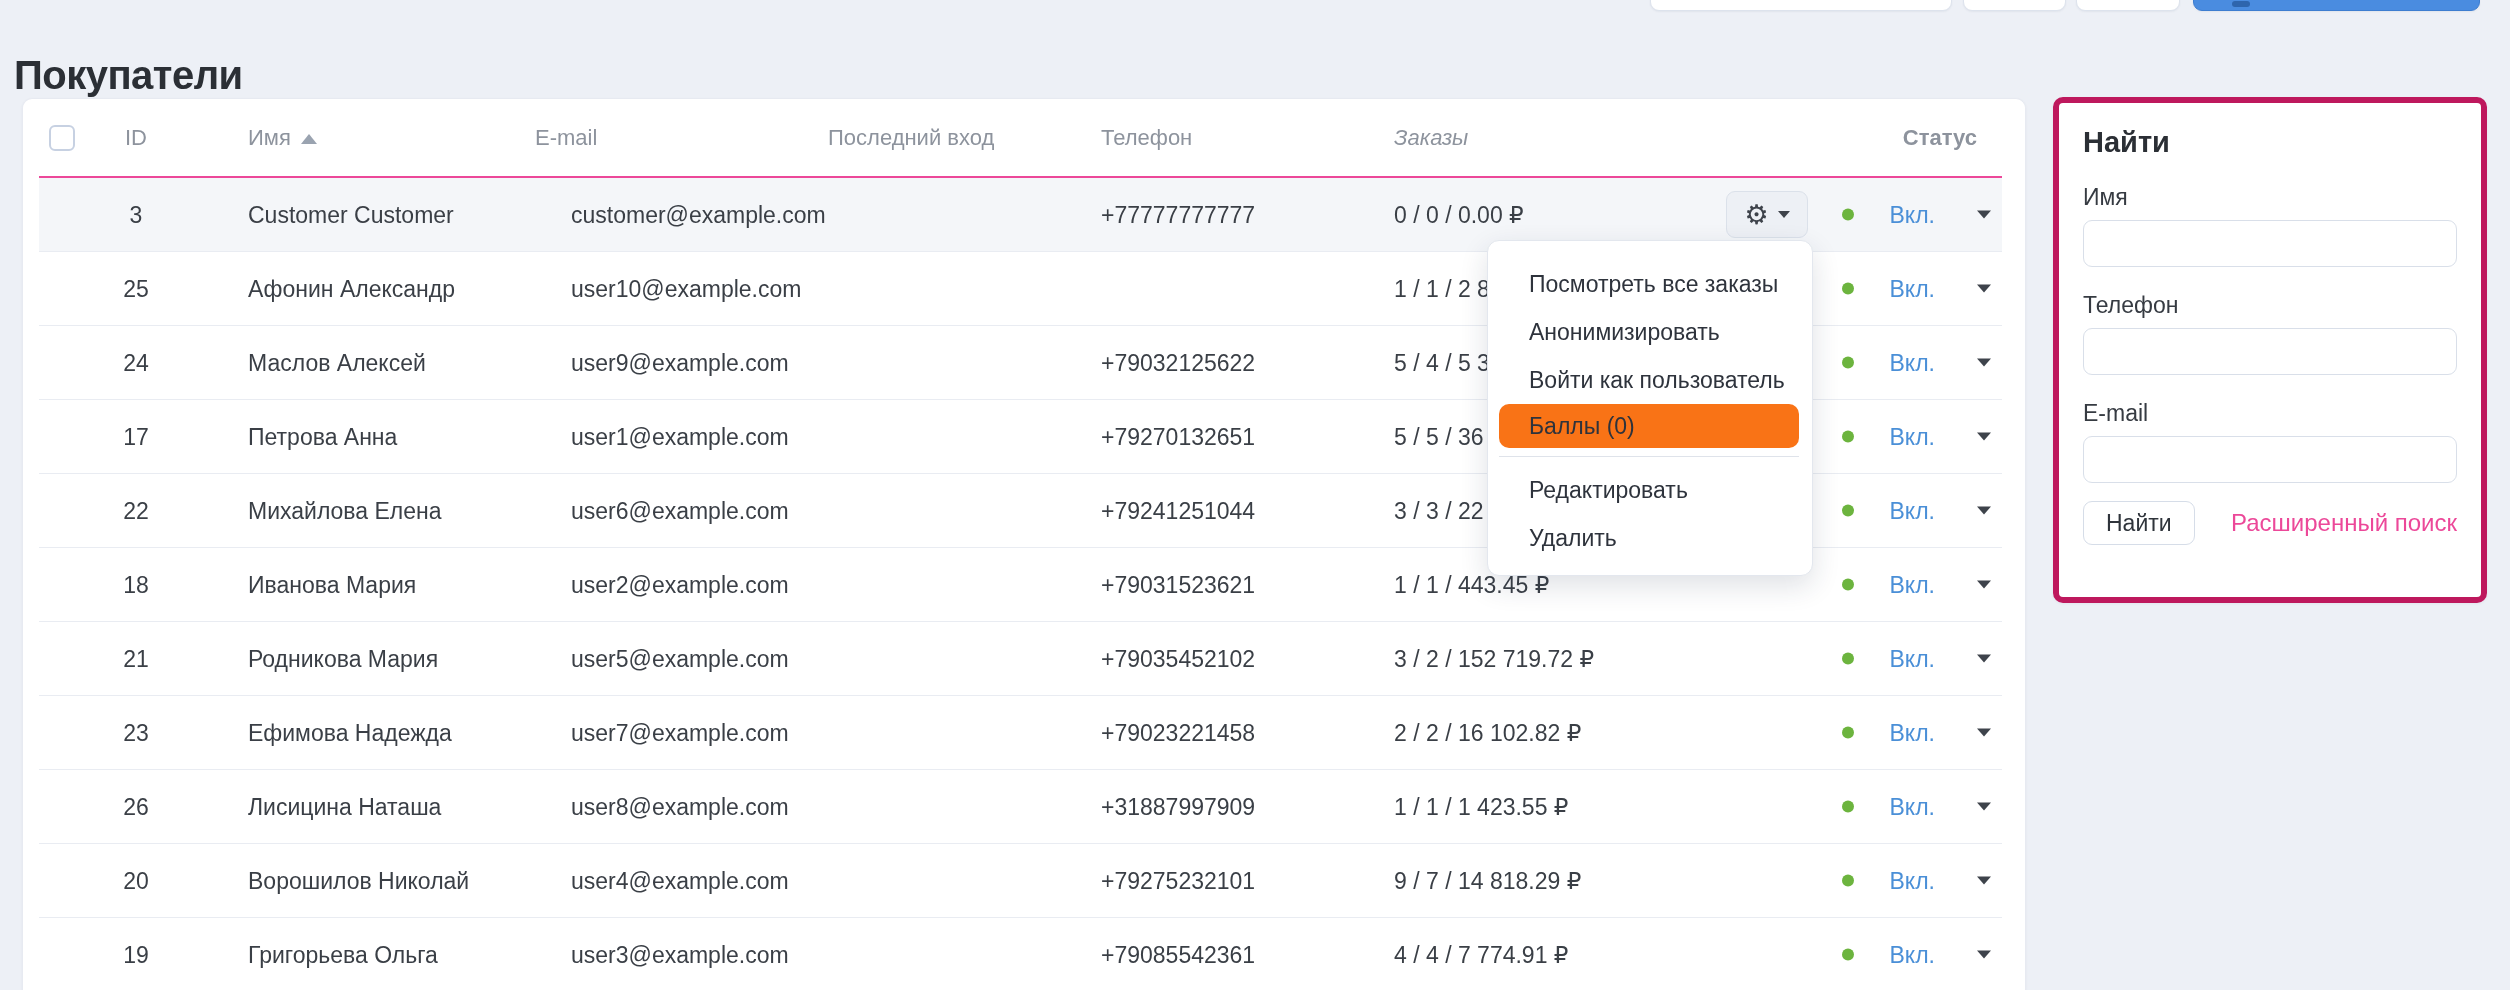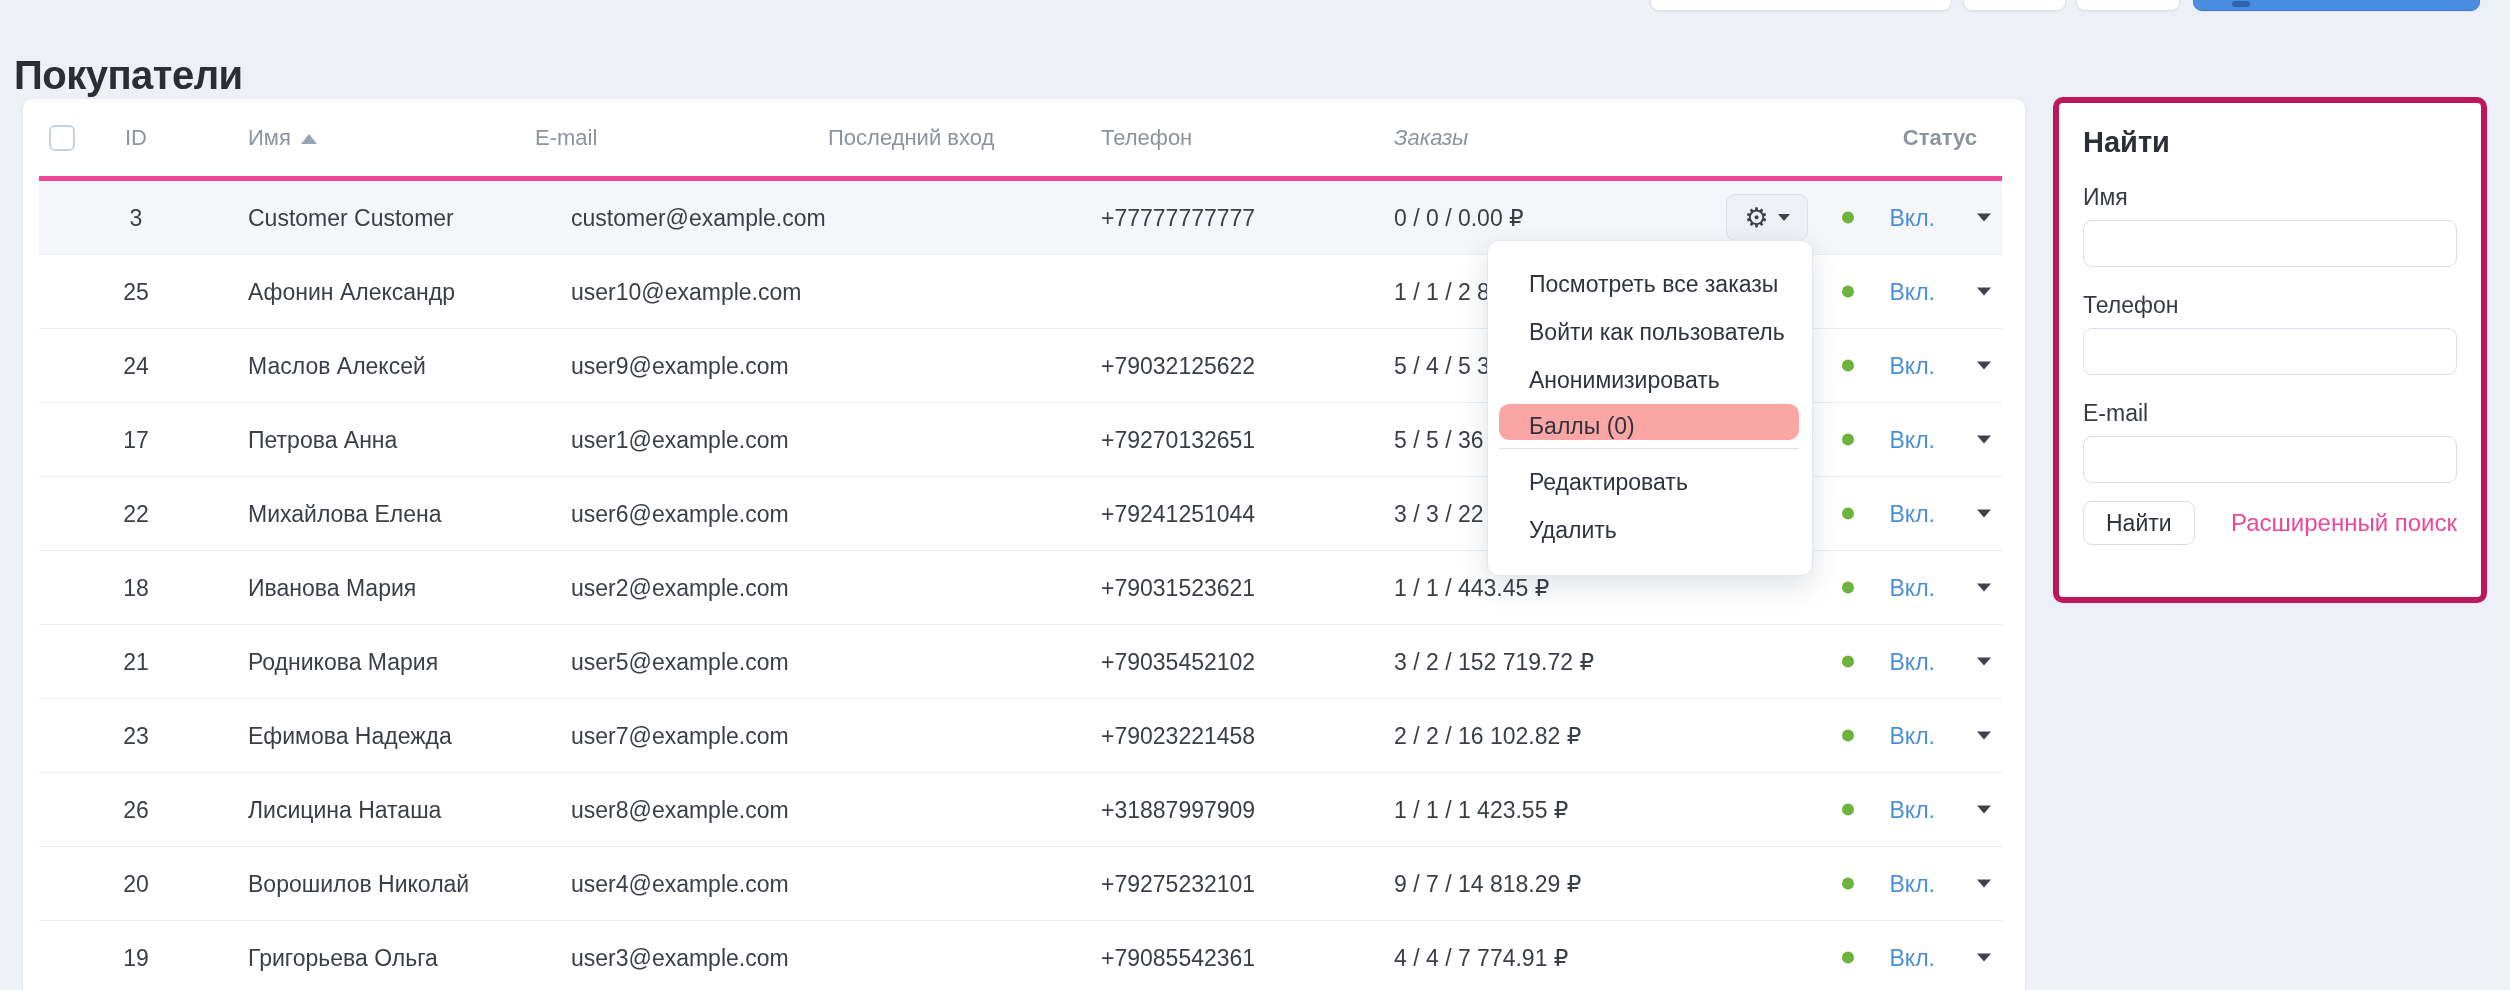--- a/index.html
+++ b/index.html
@@ -19,21 +19,21 @@
   .tb-glyph{position:absolute;left:38px;bottom:3px;width:18px;height:6px;background:#2e65ad;border-radius:3px;}
 
   
   .page-title{position:absolute;left:14px;top:20px;font-size:40px;line-height:56px;
       font-weight:700;color:#2b2f35;letter-spacing:-0.5px;}
 
   
   .table-card{position:absolute;left:22px;top:98px;width:2004px;height:892px;background:#fff;
       border:1px solid #e7eaf1;border-bottom:none;border-radius:10px 10px 0 0;
       box-shadow:0 1px 3px rgba(30,45,80,.05);box-sizing:border-box;}
-  .thead{position:relative;margin:0 23px 0 16px;height:77px;border-bottom:5px solid #ec4899;}
+  .thead{position:relative;margin:0 23px 0 16px;height:77px;border-bottom:2px solid #ec4899;}
   .th{position:absolute;top:50%;transform:translateY(-50%);font-size:22px;color:#8d939d;white-space:nowrap;}
   .th-id{left:67px;width:60px;text-align:center;}
   .th-name{left:209px;}
   .th-email{left:496px;}
   .th-last{left:789px;}
   .th-phone{left:1062px;}
   .th-orders{left:1355px;font-style:italic;}
   .th-status{right:25px;font-weight:bold;}
   .check{position:absolute;left:10px;top:50%;transform:translateY(-50%);width:22px;height:22px;
       border:2px solid #c7d1e2;border-radius:6px;background:#fff;}
@@ -62,22 +62,22 @@
   .gear-glyph{font-family:"DejaVu Sans",sans-serif;font-size:27px;color:#3e434b;line-height:1;}
   .gear-caret{width:0;height:0;border-left:6px solid transparent;border-right:6px solid transparent;
       border-top:7px solid #3e434b;margin-left:9px;}
 
   
   .menu{position:absolute;left:1487px;top:240px;width:326px;height:336px;background:#fff;
       border:1px solid #e3e7ee;border-radius:12px;box-shadow:0 10px 28px rgba(30,42,70,.14);
       padding:19px 0 15px;box-sizing:border-box;z-index:5;}
   .menu-item{height:48px;line-height:48px;padding-left:41px;font-size:23px;color:#2e333c;
       white-space:nowrap;cursor:pointer;}
-  .menu-item.active{height:36px;line-height:44px;margin:0 13px 0 11px;padding-left:30px;
-      background:#fca5a5;border-radius:10px;}
+  .menu-item.active{height:44px;line-height:44px;margin:0 13px 0 11px;padding-left:30px;
+      background:#f97316;border-radius:10px;}
   .menu-divider{height:1px;background:#dfe3ea;margin:8px 13px 9px 11px;}
 
   
   .search-card{position:absolute;left:2053px;top:97px;width:434px;height:506px;background:#fff;
       border:6px solid #be185d;border-radius:10px;box-shadow:0 1px 3px rgba(30,45,80,.05);
       padding:22px 24px 0;box-sizing:border-box;}
   .search-title{font-size:29px;line-height:34px;font-weight:700;color:#2b2f35;}
   .field-label{font-size:23px;line-height:28px;color:#363b42;margin-top:24px;}
   .search-input{display:block;width:100%;height:47px;border:1.5px solid #d9dfe9;border-radius:9px;
       background:#fff;margin-top:9px;box-sizing:border-box;outline:none;font-size:23px;padding:0 14px;
@@ -259,22 +259,22 @@
           <div class="dot"></div>
           <div class="status-label">Вкл.</div>
           <div class="caret"></div>
         </div>
       </div>
     </div>
 </div>
 
 <div class="menu" id="row-menu">
     <div class="menu-item">Посмотреть все заказы</div>
+    <div class="menu-item">Анонимизировать</div>
     <div class="menu-item">Войти как пользователь</div>
-    <div class="menu-item">Анонимизировать</div>
     <div class="menu-item active">Баллы (0)</div>
     <div class="menu-divider"></div>
     <div class="menu-item">Редактировать</div>
     <div class="menu-item">Удалить</div>
   </div>
 
 <div class="search-card">
   <div class="search-title">Найти</div>
   <div class="field-label">Имя</div>
   <input class="search-input" type="text" style="">

